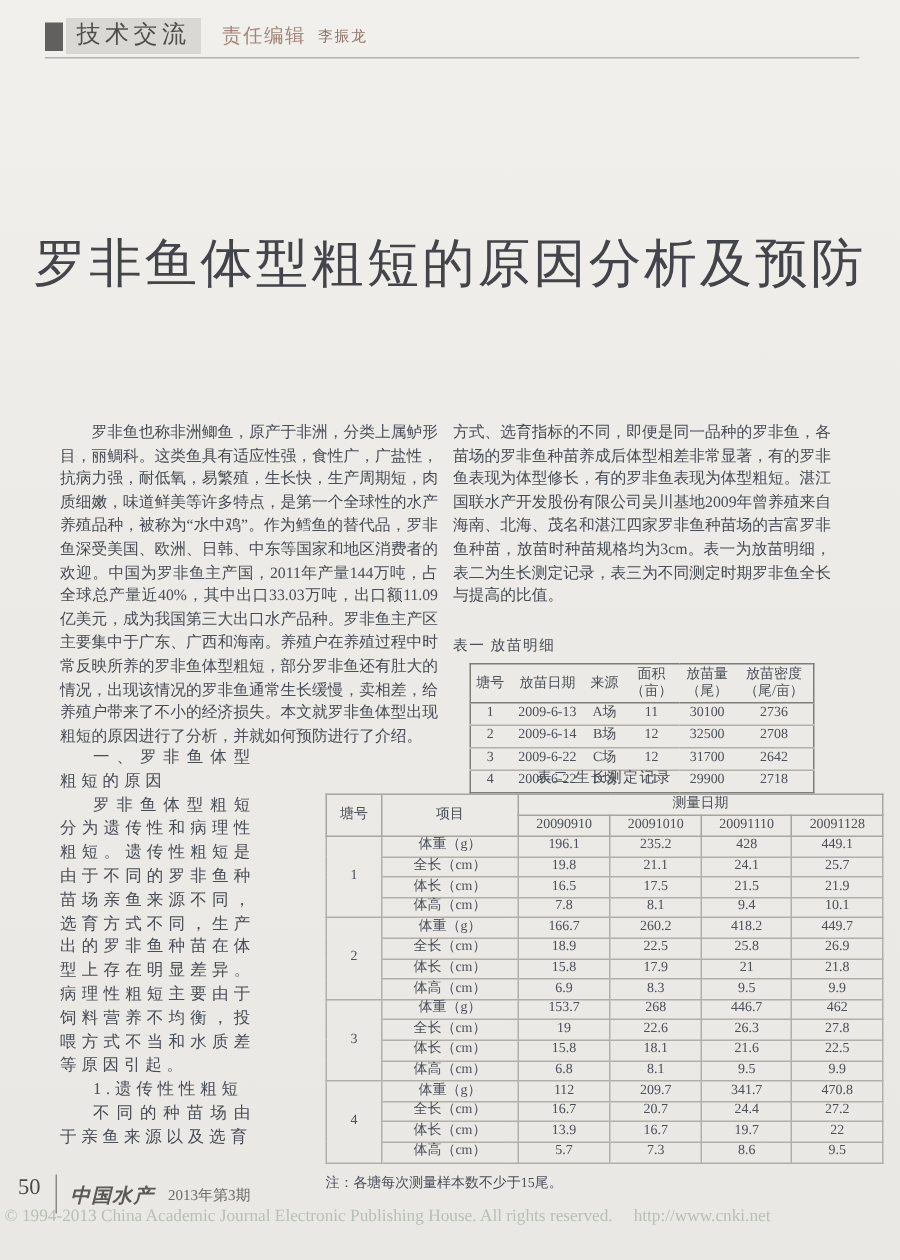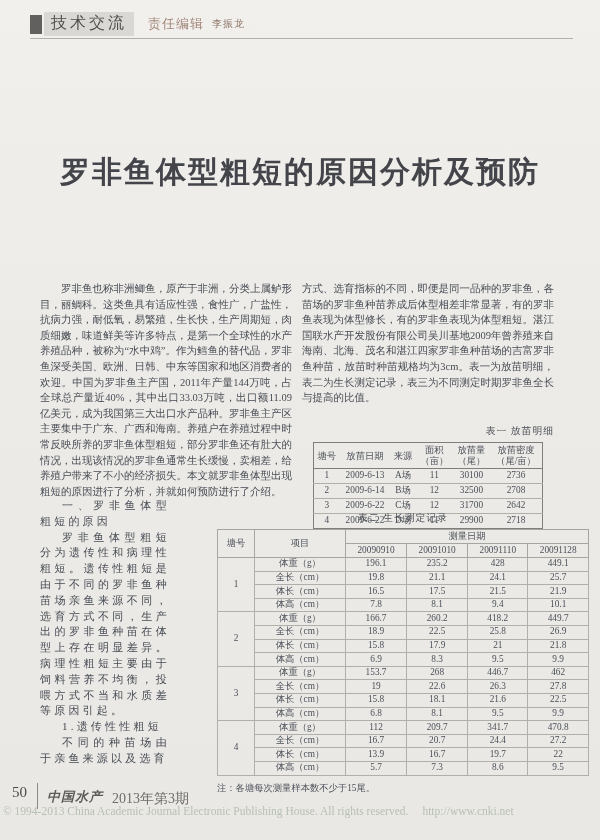--- a/index.html
+++ b/index.html
@@ -8,55 +8,55 @@
         font-family:"Liberation Serif","DejaVu Serif",serif;color:#474c55;}
   
   .header{position:absolute;left:30px;top:12px;height:24px;display:flex;align-items:center;}
   .hdr-sq{width:12px;height:19px;background:#61605e;display:inline-block;}
   .hdr-chip{background:#d9d8d4;color:#504e4a;font-size:16px;letter-spacing:3px;padding:1px 7px 2px 7px;margin-left:2px;}
   .hdr-ed-label{font-size:13px;color:#a28578;margin-left:14px;letter-spacing:1px;}
   .hdr-ed-name{font-size:10px;color:#8f7568;margin-left:8px;letter-spacing:1px;}
   .header-rule{position:absolute;left:30px;top:38px;width:543px;height:1px;background:#b3b1ad;}
   
   .title{position:absolute;left:0;top:152px;width:100%;margin:0;text-align:center;
-         font-size:30px;font-weight:bold;letter-spacing:2px;color:#43454a;}
+         font-size:35px;font-weight:normal;letter-spacing:2px;color:#43454a;}
   .authors{position:absolute;left:0;top:214px;width:100%;text-align:center;}
   .a-marker{font-size:11px;color:#55575e;margin-right:5px;}
   .a-names{font-size:12.5px;color:#4f5158;letter-spacing:2px;}
   .a-affil{font-size:9px;color:#6f7077;margin-left:7px;}
   
   .para{margin:0;text-align:justify;word-break:break-all;}
   .indent{text-indent:2em;}
   .col-left{position:absolute;left:40px;top:281px;width:252px;font-size:10.5px;line-height:15.6px;}
   .col-right{position:absolute;left:302px;top:281px;width:252px;font-size:10.5px;line-height:15.6px;}
   .col-narrow{position:absolute;left:40px;top:498px;width:130px;font-size:11px;line-height:15.8px;letter-spacing:3.2px;}
   .col-narrow .para{text-align:justify;}
   
-  .t1-caption{margin-top:17px;text-align:right;font-size:9.8px;color:#4a4e56;letter-spacing:1px;}
+  .t1-caption{margin-top:17px;text-align:left;font-size:9.8px;color:#4a4e56;letter-spacing:1px;}
   table.t1{width:230px;margin:4px auto 0 auto;border-collapse:collapse;font-size:9.3px;color:#4a4f58;
            border:1px solid #7f7e7a;}
   table.t1 th{font-weight:normal;border-bottom:1px solid #7f7e7a;padding:2px 1px;line-height:10.5px;text-align:center;}
   table.t1 td{border-bottom:1px solid #b1afaa;padding:1px;line-height:9.8px;text-align:center;height:12px;}
   table.t1 tr:last-child td{border-bottom:none;}
   .pre{white-space:pre-line;}
   
   .t2wrap{position:absolute;left:173px;top:512px;width:372px;margin-left:44px;}
   .t2-caption{text-align:center;font-size:9.8px;color:#4a4e56;letter-spacing:1px;}
   table.t2{width:372px;margin-top:4px;border-collapse:collapse;font-size:9.3px;color:#4a4f58;border:1px solid #7f7e7a;}
   table.t2 th{font-weight:normal;border:1px solid #a7a5a0;padding:1px 2px;line-height:9.8px;text-align:center;height:11px;}
   table.t2 td{border:1px solid #b1afaa;padding:1px 2px;line-height:9.8px;text-align:center;height:10.6px;}
   .w-pond{width:32px;}
   .w-item{width:86px;}
   .t2-note{margin-top:6px;font-size:9.3px;color:#4a4f58;text-align:left;}
   
   .footer-pg{position:absolute;left:12px;top:784px;font-size:15px;color:#4c4a46;}
   .footer-divider{position:absolute;left:37px;top:783px;width:1px;height:26px;background:#8c8a86;}
   .footer-logo{position:absolute;left:47px;top:788px;font-size:13px;font-style:italic;font-weight:bold;
                color:#5c5a56;letter-spacing:1px;}
-  .footer-issue{position:absolute;left:112px;top:790px;font-size:14px;color:#6e6c68;}
+  .footer-issue{position:absolute;left:112px;top:790px;font-size:10px;color:#6e6c68;}
   .watermark{position:absolute;left:3px;top:805px;width:594px;font-size:11.5px;color:#b7c0b4;white-space:nowrap;}
   .wm-url{margin-left:14px;}
 </style>
 </head>
 <body>
 
 <div class="page">
 
   <div class="header">
     <span class="hdr-sq"></span>

